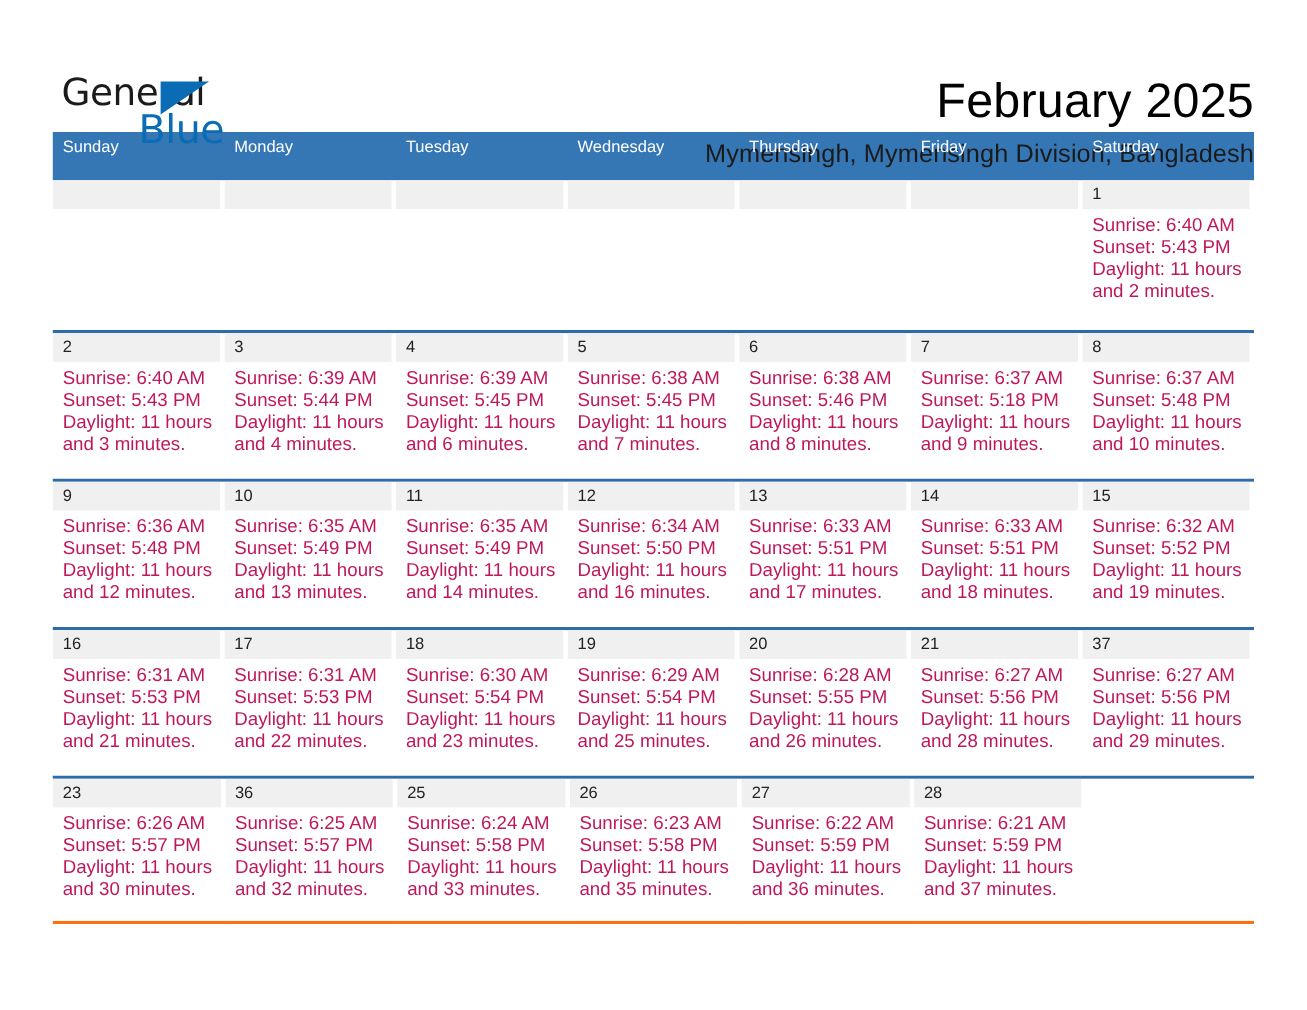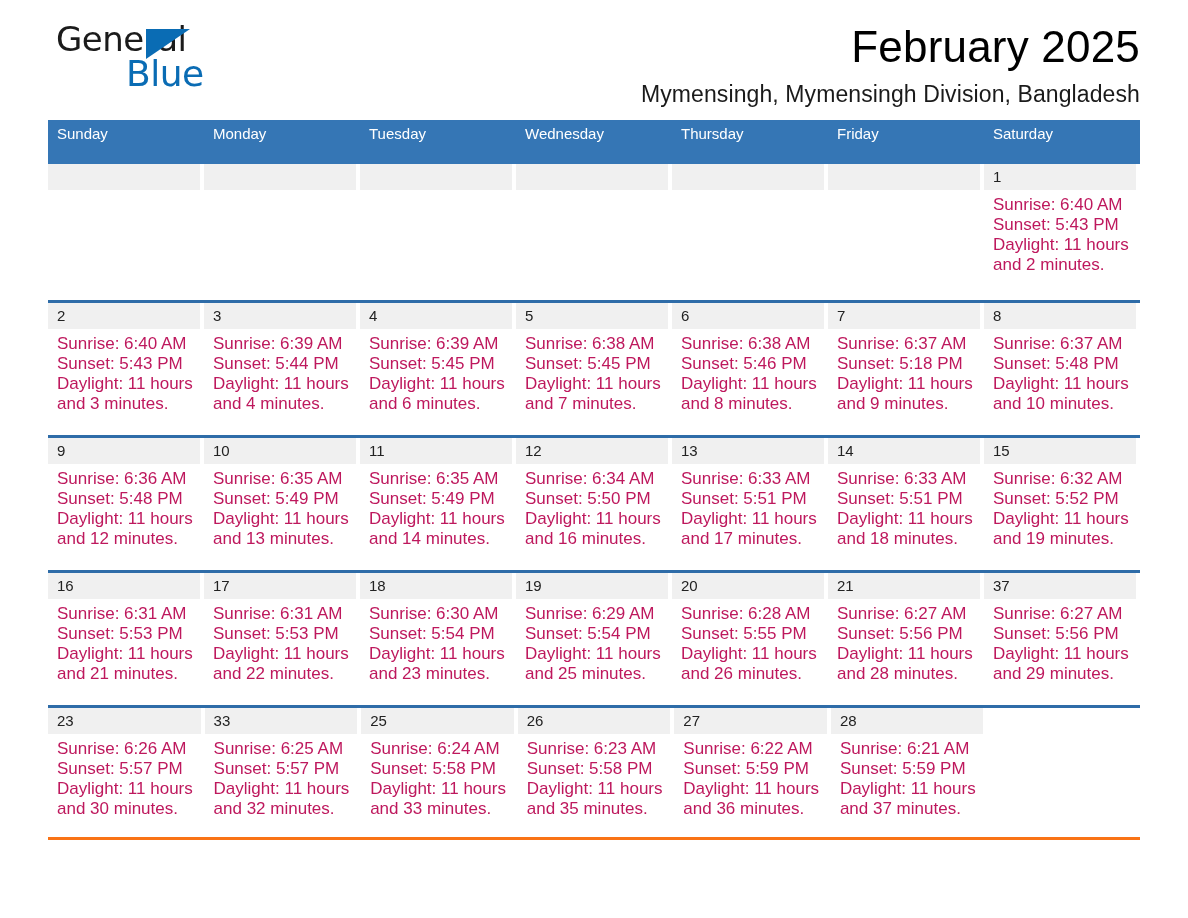--- a/index.html
+++ b/index.html
@@ -22,21 +22,21 @@
     height: 918px;
     position: relative;
     padding: 0 48px;
   }
 
   
   .header {
     display: flex;
     align-items: flex-start;
     justify-content: space-between;
-    padding-top: 19px;
+    padding-top: 64px;
     height: 112px;
   }
 
   .logo {
     position: relative;
     width: 200px;
     height: 72px;
     flex: 0 0 auto;
   }
   .logo-general {
@@ -394,21 +394,21 @@
         <div class="week-row last">
           <div class="day-cell">
             <div class="day-number">23</div>
             <div class="day-info">
               <div>Sunrise: 6:26 AM</div>
               <div>Sunset: 5:57 PM</div>
               <div class="daylight-wrap">Daylight: 11 hours and 30 minutes.</div>
             </div>
           </div>
           <div class="day-cell">
-            <div class="day-number">33</div>
+            <div class="day-number">36</div>
             <div class="day-info">
               <div>Sunrise: 6:25 AM</div>
               <div>Sunset: 5:57 PM</div>
               <div class="daylight-wrap">Daylight: 11 hours and 32 minutes.</div>
             </div>
           </div>
           <div class="day-cell">
             <div class="day-number">25</div>
             <div class="day-info">
               <div>Sunrise: 6:24 AM</div>

